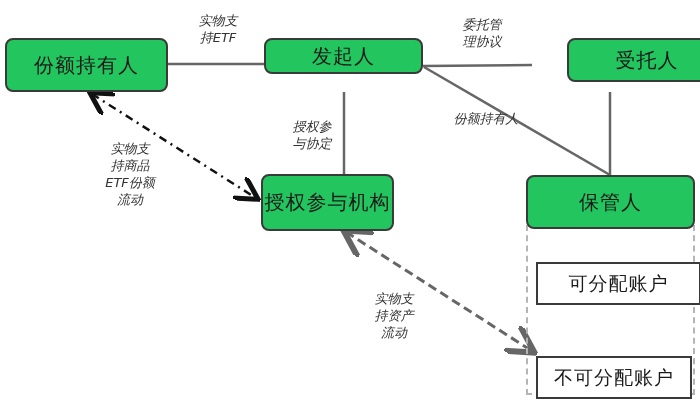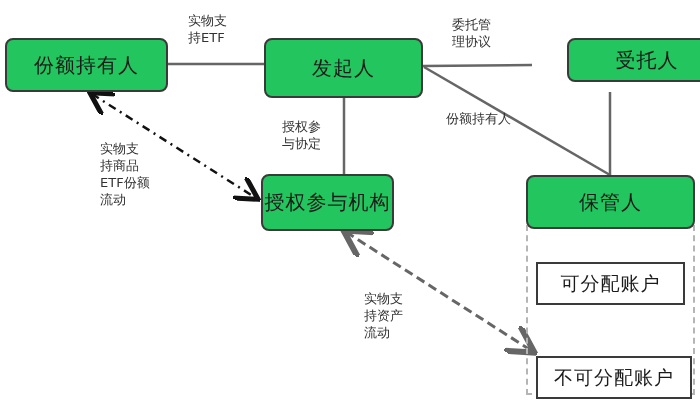--- a/index.html
+++ b/index.html
@@ -6,22 +6,22 @@
     body { width: 700px; height: 400px; position: relative; overflow: hidden;
            font-family: "DejaVu Sans", "Liberation Sans", sans-serif; color: #1a1a1a; }
     svg.wires { position: absolute; left: 0; top: 0; width: 700px; height: 400px; }
     .node { position: absolute; box-sizing: border-box; border: 2px solid #3a3a3a;
             border-radius: 8px; background: #22c55e; display: flex; align-items: center;
             justify-content: center; font-size: 20px; letter-spacing: 1px; }
     .acct { position: absolute; box-sizing: border-box; border: 2px solid #3a3a3a;
             background: #fff; display: flex; align-items: center; justify-content: center;
             font-size: 19px; letter-spacing: 1px; }
     .group { position: absolute; box-sizing: border-box; border: 2px dashed #b5b5b5; }
-    .lbl { position: absolute; font-size: 13px; line-height: 17px; 
-           color: #333; white-space: pre-line; }
+    .lbl { position: absolute; font-size: 13px; line-height: 17px; text-align: center;
+           color: #333; white-space: pre-line; font-style: italic; }
   </style>
 </head>
 <body>
 
 <svg class="wires" viewBox="0 0 700 400">
   <defs>
     <marker id="arrB" markerWidth="10" markerHeight="10" refX="8" refY="5" orient="auto-start-reverse">
       <path d="M0,0 L9,5 L0,10" fill="none" stroke="#111" stroke-width="2"></path>
     </marker>
     <marker id="arrG" markerWidth="10" markerHeight="10" refX="8" refY="5" orient="auto-start-reverse">
@@ -31,27 +31,27 @@
   <line x1="168" y1="64" x2="264" y2="64" stroke="#666" stroke-width="2.5"></line>
   <line x1="423" y1="66" x2="532" y2="65" stroke="#666" stroke-width="2.5"></line>
   <line x1="424" y1="67" x2="610" y2="175" stroke="#666" stroke-width="2.5"></line>
   <line x1="610" y1="92" x2="610" y2="175" stroke="#666" stroke-width="2.5"></line>
   <line x1="344" y1="92" x2="344" y2="175" stroke="#666" stroke-width="2.5"></line>
   <line x1="92" y1="94" x2="256" y2="198" stroke="#111" stroke-width="2.5" stroke-dasharray="8,5,2,5" marker-start="url(#arrB)" marker-end="url(#arrB)"></line>
   <line x1="346" y1="232" x2="532" y2="351" stroke="#666" stroke-width="3" stroke-dasharray="9,5" marker-start="url(#arrG)" marker-end="url(#arrG)"></line>
 </svg>
 
 <div class="node" style="left:5px;top:38px;width:163px;height:54px;">份额持有人</div>
-<div class="node" style="left:264px;top:38px;width:159px;height:60px;">发起人</div>
+<div class="node" style="left:264px;top:38px;width:159px;height:36px;">发起人</div>
 <div class="node" style="left:531px;top:38px;width:160px;height:44px;margin-left:36px;">受托人</div>
 <div class="node" style="left:261px;top:174px;width:133px;height:57px;">授权参与机构</div>
 
 <div class="group" style="left:526px;top:225px;width:169px;height:170px;"></div>
 <div class="node" style="left:526px;top:175px;width:169px;height:54px;">保管人</div>
-<div class="acct" style="left:536px;top:262px;width:149px;height:43px;">可分配账户</div>
+<div class="acct" style="left:536px;top:262px;width:165px;height:43px;">可分配账户</div>
 <div class="acct" style="left:536px;top:332px;width:156px;height:43px;margin-top:24px;">不可分配账户</div>
 
 <div class="lbl" style="left:188px;top:12px;width:60px;">实物支
 持ETF</div>
 <div class="lbl" style="left:452px;top:16px;width:60px;">委托管
 理协议</div>
 <div class="lbl" style="left:446px;top:110px;width:80px;">份额持有人</div>
 <div class="lbl" style="left:282px;top:118px;width:60px;">授权参
 与协定</div>
 <div class="lbl" style="left:100px;top:140px;width:60px;">实物支

